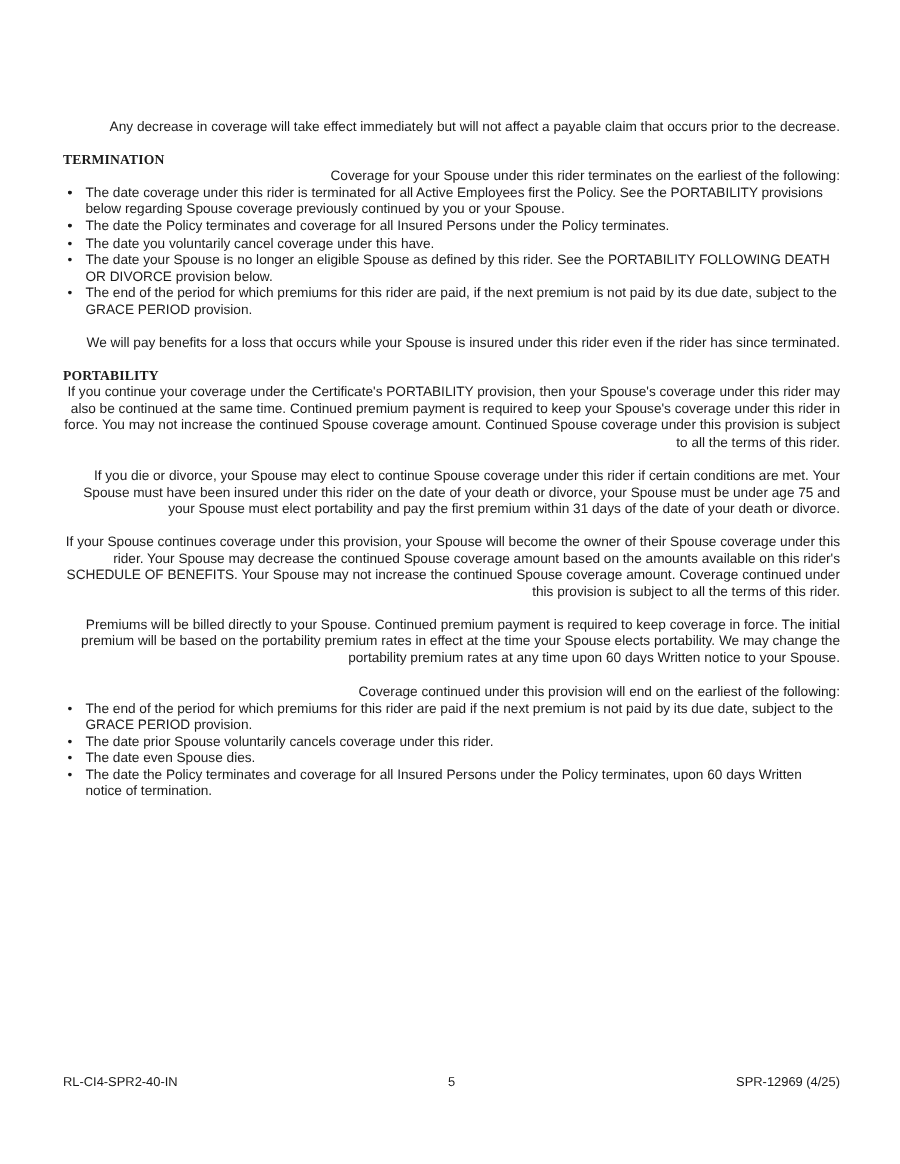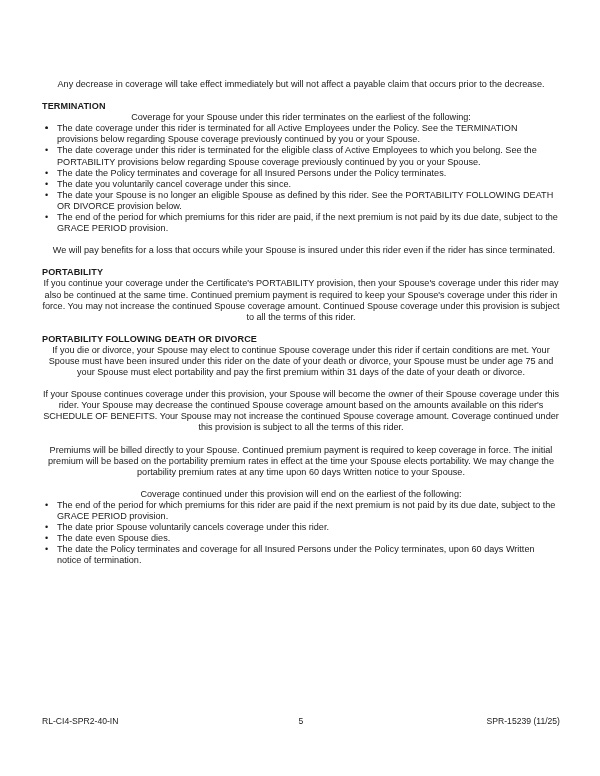--- a/index.html
+++ b/index.html
@@ -20,31 +20,32 @@
   .content {
     position: absolute;
     left: 42px;
     top: 79px;
     width: 518px;
   }
   p.para {
     margin: 0;
     font-size: 9.1px;
     line-height: 11.1px;
-    text-align: center;
+    text-align: right;
   }
   p.para.indent {
     margin-left: 6px;
   }
   h2.section-heading {
     margin: 0;
     font-size: 9.1px;
     line-height: 11.1px;
     font-weight: bold;
     letter-spacing: 0.1px;
+    font-family: Liberation Serif, serif;
   }
   .gap-sm { height: 11px; }
   .gap-md { height: 11px; }
   ul.bullets {
     margin: 0;
     padding: 0;
     list-style: none;
   }
   ul.bullets li {
     position: relative;
@@ -87,40 +88,39 @@
 
     <p class="para">Any decrease in coverage will take effect immediately but will not affect a payable claim that occurs prior to the decrease.</p>
 
     <div class="gap-sm"></div>
 
     <h2 class="section-heading">TERMINATION</h2>
     <p class="para">Coverage for your Spouse under this rider terminates on the earliest of the following:</p>
 
     <ul class="bullets">
       <li><span class="dot">•</span></li>
-      <li><span class="dot">•</span><span>The date coverage under this rider is terminated for all Active Employees under the Policy. See the TERMINATION provisions below regarding Spouse coverage previously continued by you or your Spouse.</span></li>
-      <li><span class="dot">•</span><span>The date coverage under this rider is terminated for the eligible class of Active Employees to which you belong. See the PORTABILITY provisions below regarding Spouse coverage previously continued by you or your Spouse.</span></li>
+      <li><span class="dot">•</span><span>The date coverage under this rider is terminated for all Active Employees first the Policy. See the PORTABILITY provisions below regarding Spouse coverage previously continued by you or your Spouse.</span></li>
+      <li><span class="dot">•</span></li>
       <li><span class="dot">•</span><span>The date the Policy terminates and coverage for all Insured Persons under the Policy terminates.</span></li>
-      <li><span class="dot">•</span><span>The date you voluntarily cancel coverage under this since.</span></li>
+      <li><span class="dot">•</span><span>The date you voluntarily cancel coverage under this have.</span></li>
       <li><span class="dot">•</span><span>The date your Spouse is no longer an eligible Spouse as defined by this rider. See the PORTABILITY FOLLOWING DEATH OR DIVORCE provision below.</span></li>
       <li><span class="dot">•</span><span>The end of the period for which premiums for this rider are paid, if the next premium is not paid by its due date, subject to the GRACE PERIOD provision.</span></li>
     </ul>
 
     <div class="gap-md"></div>
 
     <p class="para indent">We will pay benefits for a loss that occurs while your Spouse is insured under this rider even if the rider has since terminated.</p>
 
     <div class="gap-md"></div>
 
     <h2 class="section-heading">PORTABILITY</h2>
     <p class="para">If you continue your coverage under the Certificate's PORTABILITY provision, then your Spouse's coverage under this rider may also be continued at the same time. Continued premium payment is required to keep your Spouse's coverage under this rider in force. You may not increase the continued Spouse coverage amount. Continued Spouse coverage under this provision is subject to all the terms of this rider.</p>
 
     <div class="gap-md"></div>
 
-    <h2 class="section-heading">PORTABILITY FOLLOWING DEATH OR DIVORCE</h2>
     <p class="para">If you die or divorce, your Spouse may elect to continue Spouse coverage under this rider if certain conditions are met.  Your Spouse must have been insured under this rider on the date of your death or divorce, your Spouse must be under age 75 and your Spouse must elect portability and pay the first premium within 31 days of the date of your death or divorce.</p>
 
     <div class="gap-md"></div>
 
     <p class="para">If your Spouse continues coverage under this provision, your Spouse will become the owner of their Spouse coverage under this rider.  Your Spouse may decrease the continued Spouse coverage amount based on the amounts available on this rider's SCHEDULE OF BENEFITS.  Your Spouse may not increase the continued Spouse coverage amount. Coverage continued under this provision is subject to all the terms of this rider.</p>
 
     <div class="gap-md"></div>
 
     <p class="para">Premiums will be billed directly to your Spouse.  Continued premium payment is required to keep coverage in force. The initial premium will be based on the portability premium rates in effect at the time your Spouse elects portability. We may change the portability premium rates at any time upon 60 days Written notice to your Spouse.</p>
 
@@ -133,16 +133,16 @@
       <li><span class="dot">•</span><span>The date prior Spouse voluntarily cancels coverage under this rider.</span></li>
       <li><span class="dot">•</span><span>The date even Spouse dies.</span></li>
       <li><span class="dot">•</span><span>The date the Policy terminates and coverage for all Insured Persons under the Policy terminates, upon 60 days Written notice of termination.</span></li>
     </ul>
 
   </div>
 
   <div class="footer">
     <span class="left">RL-CI4-SPR2-40-IN</span>
     <span class="center">5</span>
-    <span class="right">SPR-15239 (11/25)</span>
+    <span class="right">SPR-12969 (4/25)</span>
   </div>
 
 </div>
 
 </body></html>

